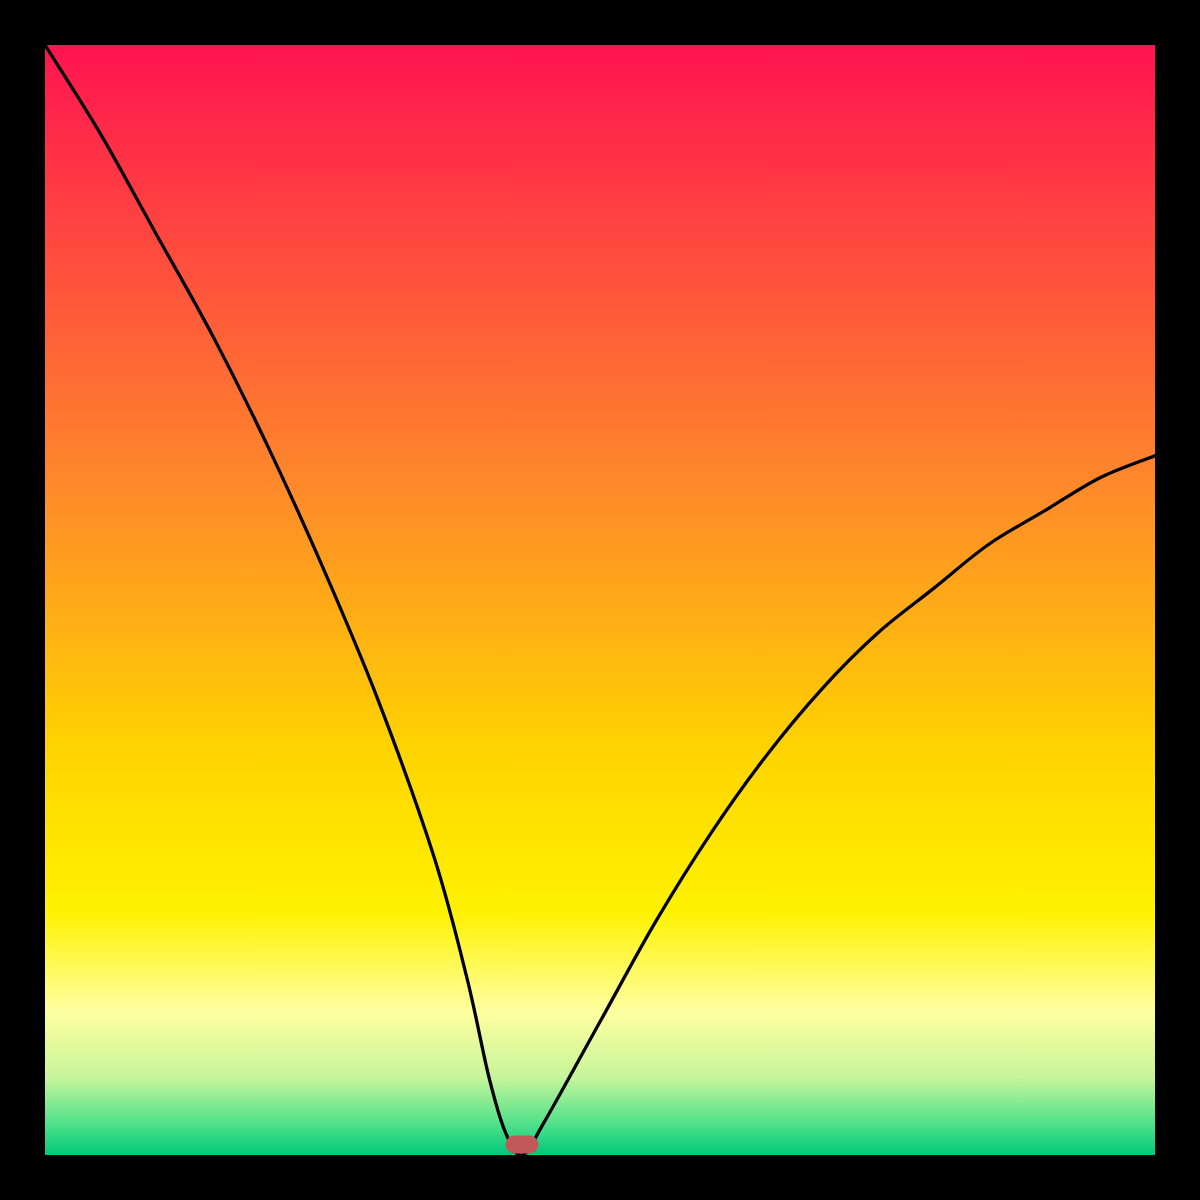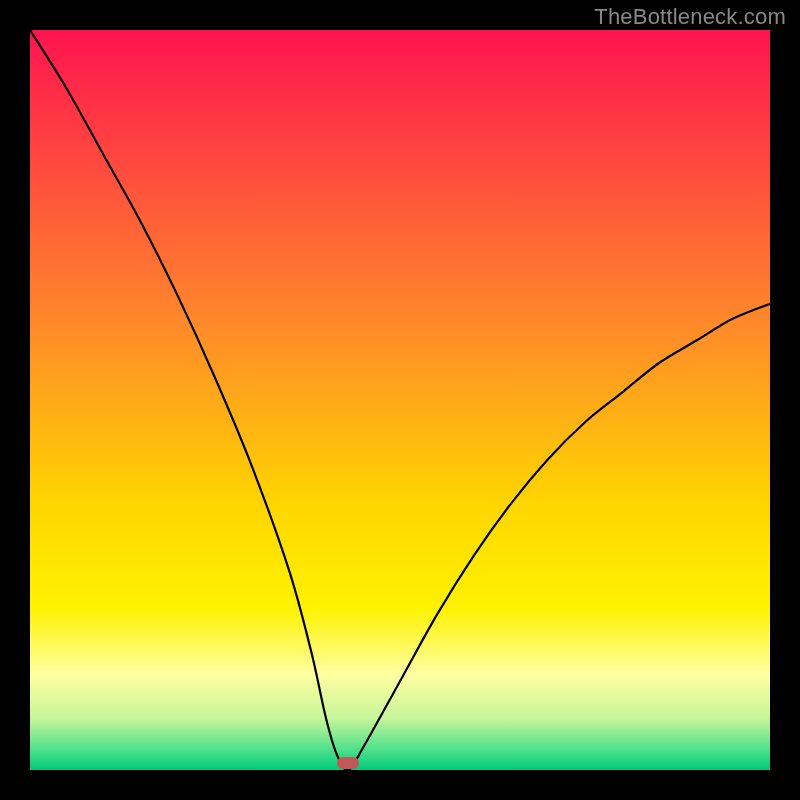--- a/index.html
+++ b/index.html
@@ -55,21 +55,20 @@
     font-weight: 500;
     letter-spacing: 0.2px;
     font-family: Arial, Helvetica, sans-serif;
   }
 </style>
 </head>
 <body>
 
 <div class="frame">
 
-  <div class="watermark">TheBottleneck.com</div>
 
   <div class="plot-area">
 
     <svg class="gradient" viewBox="0 0 740 740" preserveAspectRatio="none">
       <defs>
         <linearGradient id="bg-grad" x1="0" y1="0" x2="0" y2="1">
             <stop offset="0%" stop-color="#FF1450"></stop>
             <stop offset="40%" stop-color="#FF8A2A"></stop>
             <stop offset="64%" stop-color="#FFD500"></stop>
             <stop offset="78%" stop-color="#FFF200"></stop>

